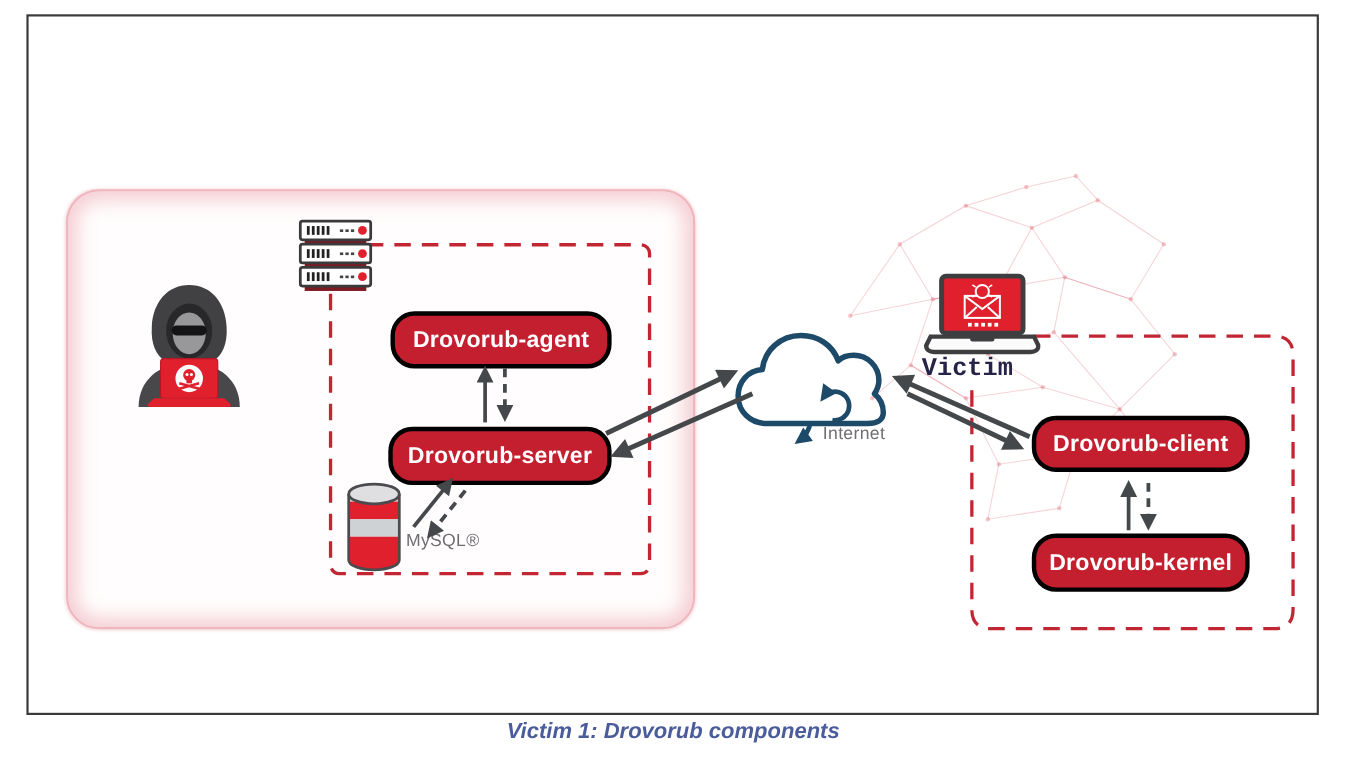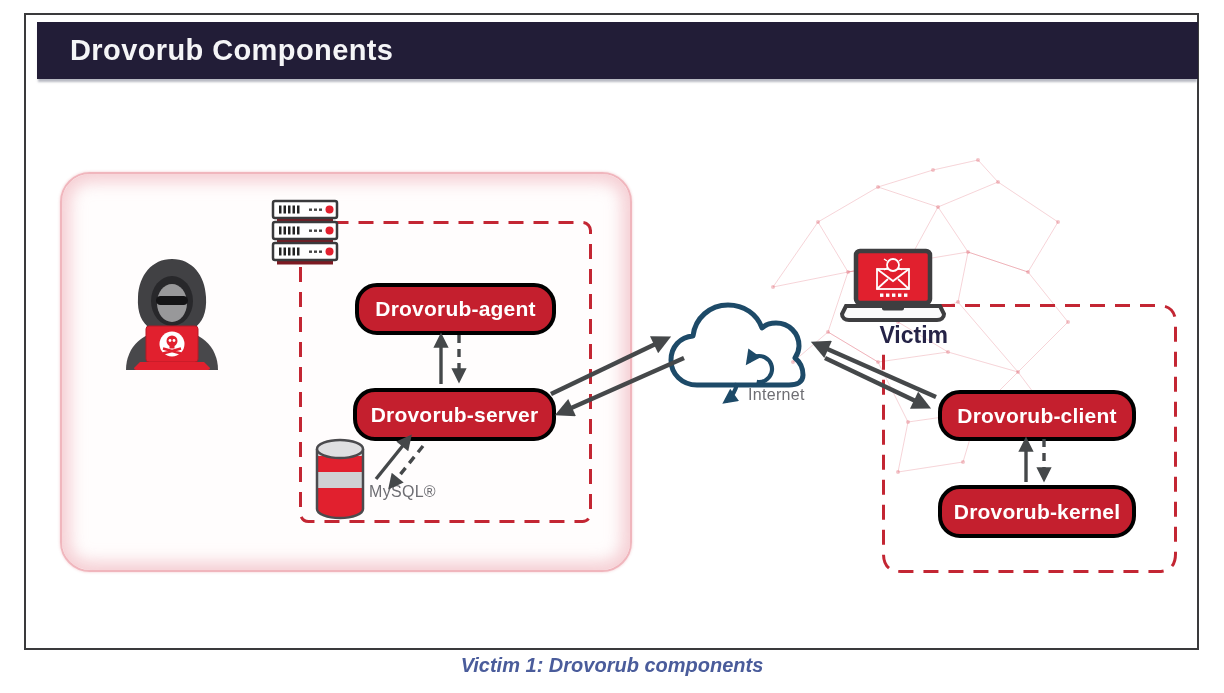--- a/index.html
+++ b/index.html
@@ -16,21 +16,21 @@
 
   .pinkzone{left:60px;top:172px;width:568px;height:396px;border-radius:30px;
             border:2px solid var(--pink-border,#f0b6bd);background:#fffdfd;
             box-shadow:inset 0 0 16px 8px rgba(236,168,177,.55),0 0 2px 1px rgba(236,168,177,.3);
             z-index:1;}
 
   .pill{background:var(--accent-red,#c41f2e);border:4px solid #000000;border-radius:22px;
         color:#fff;display:flex;align-items:center;justify-content:center;
         font-size:21px;font-weight:600;letter-spacing:.2px;z-index:3;}
 
-  .navylabel{color:var(--navy-text,#252347);font-weight:700;text-align:right;z-index:3;}
+  .navylabel{color:var(--navy-text,#252347);font-weight:700;text-align:left;z-index:3;font-family:Liberation Mono, monospace;}
   .graylabel{color:var(--gray-text,#6e6e73);font-size:16px;z-index:3;letter-spacing:.3px;}
 
   .caption{left:0;top:654px;width:1224px;text-align:center;z-index:3;
            color:var(--caption-blue,#4a5c9b);font-size:20px;font-weight:700;font-style:italic;}
 
   svg{display:block;}
   .layer{left:0;top:0;width:1224px;height:693px;pointer-events:none;}
   .z1{z-index:1}.z2{z-index:2}.z3{z-index:3}.z5{z-index:5}
 
   .dash-red{stroke:var(--dashed-red,#c32633);stroke-width:3;fill:none;stroke-dasharray:15 10;}
@@ -42,23 +42,20 @@
   .mesh-l{stroke:#dd5562;stroke-width:1;fill:none;opacity:.25;}
   .mesh-p{fill:#dd5562;opacity:.33;}
 </style>
 </head>
 <body>
 
 <div class="stage">
 
   <div class="abs frame"></div>
 
-  <div class="abs titlebar">
-    <span>Drovorub Components</span>
-  </div>
 
   <svg class="abs z1" style="left:748px;top:152px;" width="330" height="330" viewBox="0 0 330 330">
     <polyline class="mesh-l" points="25,135 70,70 130,35 190,55 160,110 100,120 25,135"></polyline>
     <polyline class="mesh-l" points="190,55 250,30 310,70 280,120 220,100 190,55"></polyline>
     <polyline class="mesh-l" points="100,120 160,110 220,100 280,120 320,170 270,220 200,200 130,210 80,180 100,120"></polyline>
     <polyline class="mesh-l" points="130,210 160,270 230,260 270,220 300,260 230,260"></polyline>
     <polyline class="mesh-l" points="160,270 150,320 215,310 230,260"></polyline>
     <polyline class="mesh-l" points="250,30 230,8 185,18 130,35"></polyline>
     <polyline class="mesh-l" points="45,210 80,180 130,210"></polyline>
     <polyline class="mesh-l" points="70,70 100,120 160,110 150,170 200,200"></polyline>
@@ -162,21 +159,21 @@
       </g>
     </g>
   </svg>
 
   <div class="abs pill" style="left:355px;top:283px;width:193px;height:44px;">
     <span>Drovorub-agent</span>
   </div>
   <div class="abs pill" style="left:353px;top:388px;width:195px;height:45px;">
     <span>Drovorub-server</span>
   </div>
-  <div class="abs pill" style="left:938px;top:390px;width:190px;height:43px;">
+  <div class="abs pill" style="left:938px;top:378px;width:190px;height:43px;">
     <span>Drovorub-client</span>
   </div>
   <div class="abs pill" style="left:938px;top:485px;width:190px;height:45px;">
     <span>Drovorub-kernel</span>
   </div>
 
   <svg class="abs z3" style="left:313px;top:438px;" width="54" height="84" viewBox="0 0 54 84">
     <path d="M4,11 V71 A23,9 0 0 0 50,71 V11 Z" fill="#dfdfe1"></path>
     <rect x="4" y="18" width="46" height="16" class="f-red"></rect>
     <rect x="4" y="34" width="46" height="16" fill="#cfd2d4"></rect>

